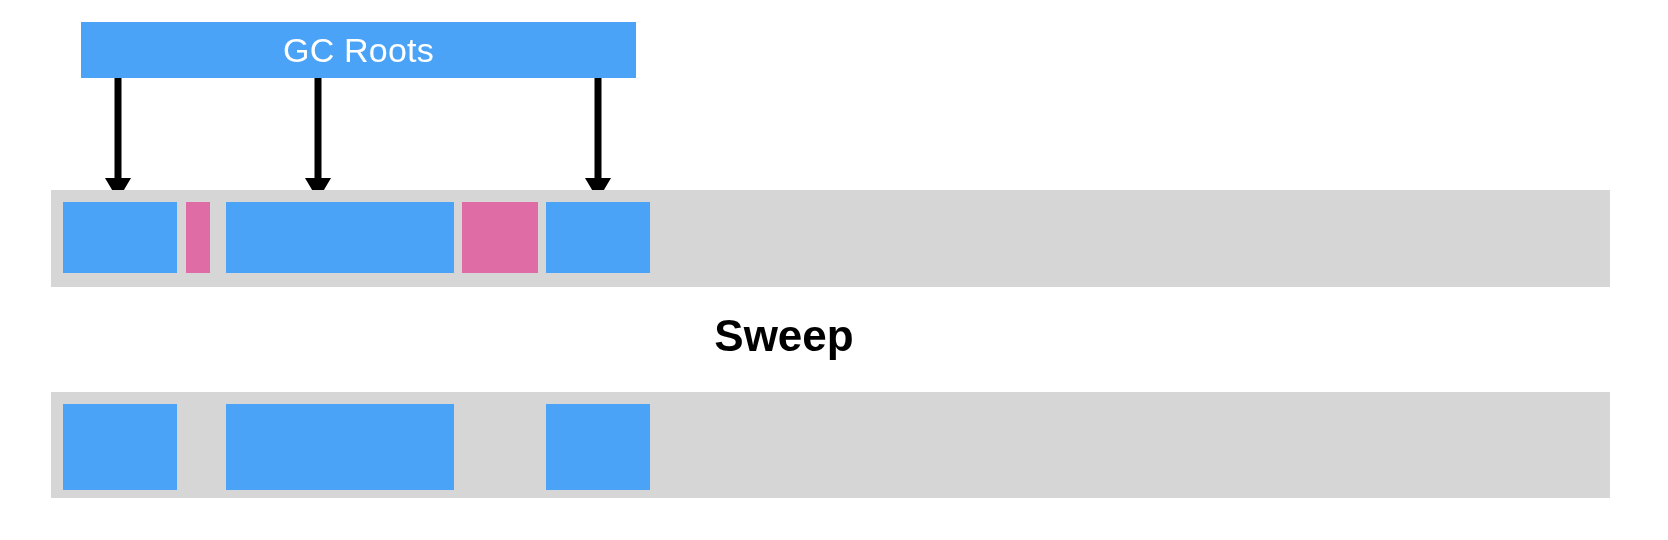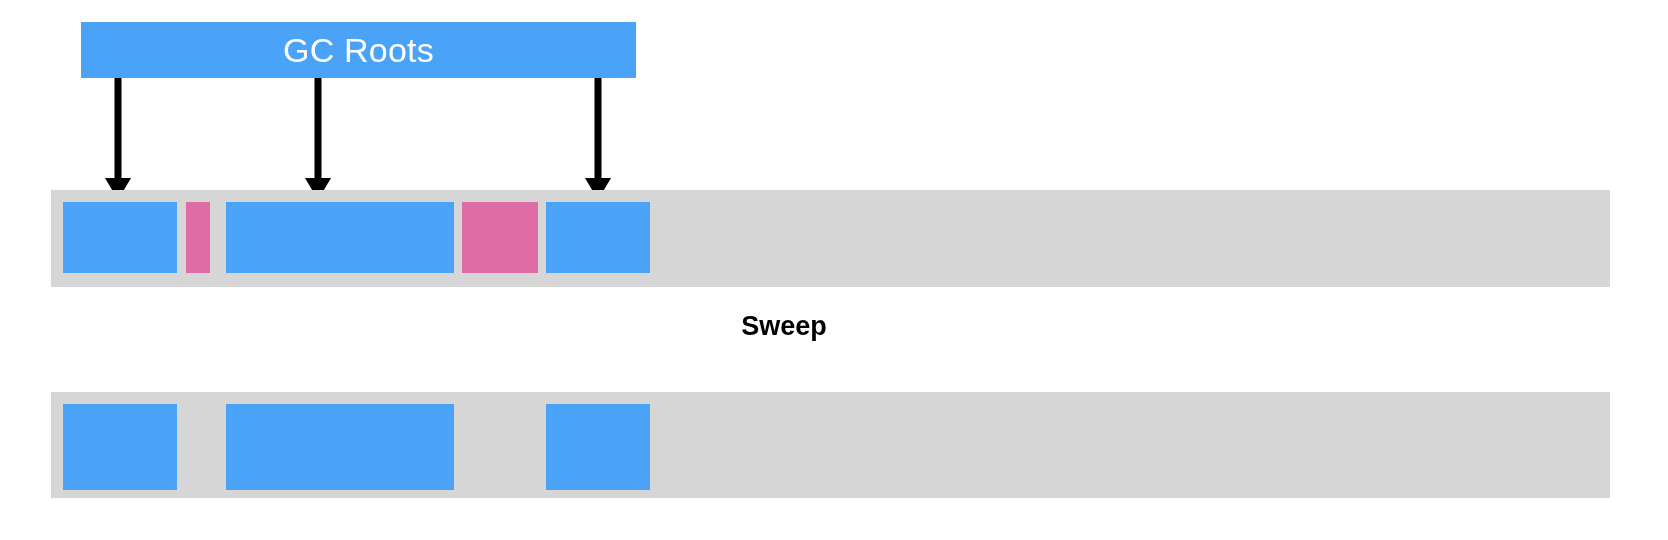--- a/index.html
+++ b/index.html
@@ -77,21 +77,21 @@
     top: 12px;
     height: 86px;
   }
   .stage-label {
     position: absolute;
     left: 0;
     top: 310px;
     width: 1568px;
     text-align: center;
     color: #000000;
-    font-size: 27px;
+    font-size: 44px;
     font-weight: bold;
     font-family: "Liberation Sans", sans-serif;
     line-height: 1.2;
     white-space: nowrap;
   }
 </style>
 </head>
 <body>
 
 <div id="canvas">

